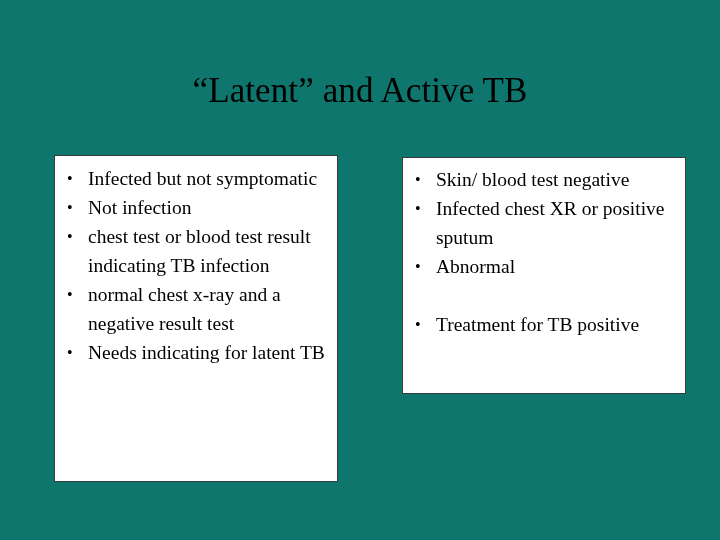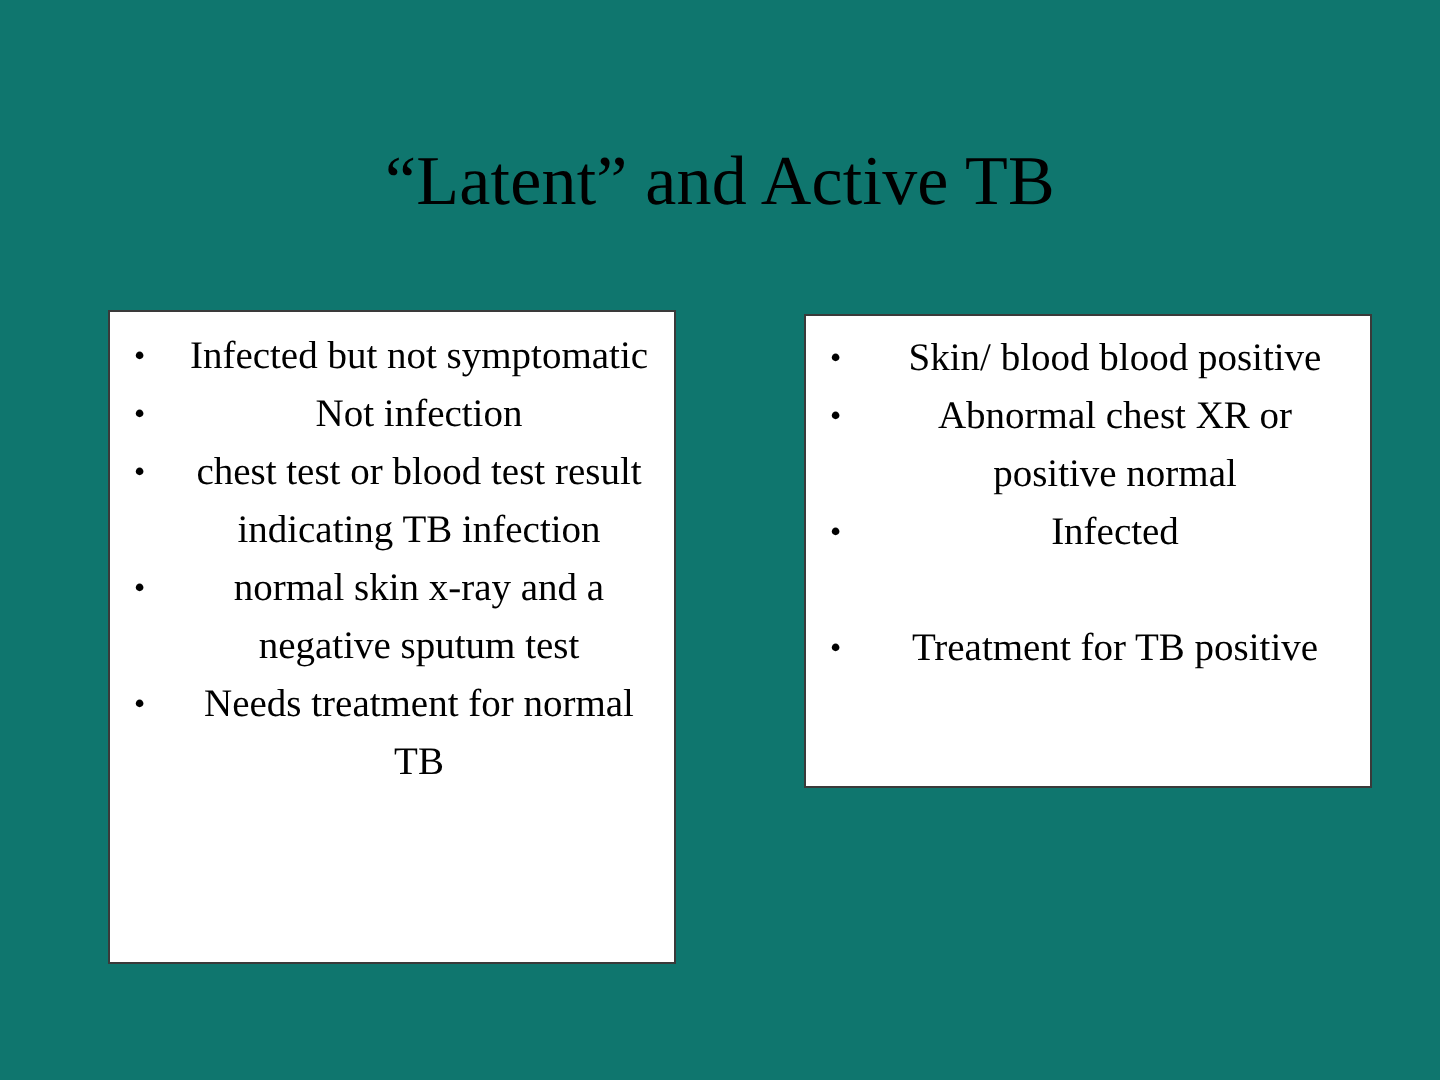--- a/index.html
+++ b/index.html
@@ -88,21 +88,20 @@
     top: 0;
     width: 16px;
     line-height: 29px;
     font-size: 16px;
     text-align: left;
     color: #000000;
   }
 
   .bullet-item > .bullet-text {
     display: block;
-    text-align: center;
   }
 
   
   .bullet-spacer {
     height: 29px;
     line-height: 29px;
     font-size: 19.5px;
   }
 </style>
 </head>
@@ -121,42 +120,42 @@
       <li class="bullet-item">
         <span class="bullet-dot">•</span>
         <span class="bullet-text">Not infection</span>
       </li>
       <li class="bullet-item">
         <span class="bullet-dot">•</span>
         <span class="bullet-text">chest test or blood test result indicating TB infection</span>
       </li>
       <li class="bullet-item">
         <span class="bullet-dot">•</span>
-        <span class="bullet-text">normal skin x-ray and a negative sputum test</span>
+        <span class="bullet-text">normal chest x-ray and a negative result test</span>
       </li>
       <li class="bullet-item">
         <span class="bullet-dot">•</span>
-        <span class="bullet-text">Needs treatment for normal TB</span>
+        <span class="bullet-text">Needs indicating for latent TB</span>
       </li>
     </ul>
   </div>
 
   <div id="right-box" class="content-box">
     <ul class="bullet-list">
       <li class="bullet-item">
         <span class="bullet-dot">•</span>
-        <span class="bullet-text">Skin/ blood blood positive</span>
+        <span class="bullet-text">Skin/ blood test negative</span>
       </li>
       <li class="bullet-item">
         <span class="bullet-dot">•</span>
-        <span class="bullet-text">Abnormal chest XR or positive normal</span>
+        <span class="bullet-text">Infected chest XR or positive sputum</span>
       </li>
       <li class="bullet-item">
         <span class="bullet-dot">•</span>
-        <span class="bullet-text">Infected</span>
+        <span class="bullet-text">Abnormal</span>
       </li>
       <li class="bullet-spacer">&nbsp;</li>
       <li class="bullet-item">
         <span class="bullet-dot">•</span>
         <span class="bullet-text">Treatment for TB positive</span>
       </li>
     </ul>
   </div>
 
 </div>

